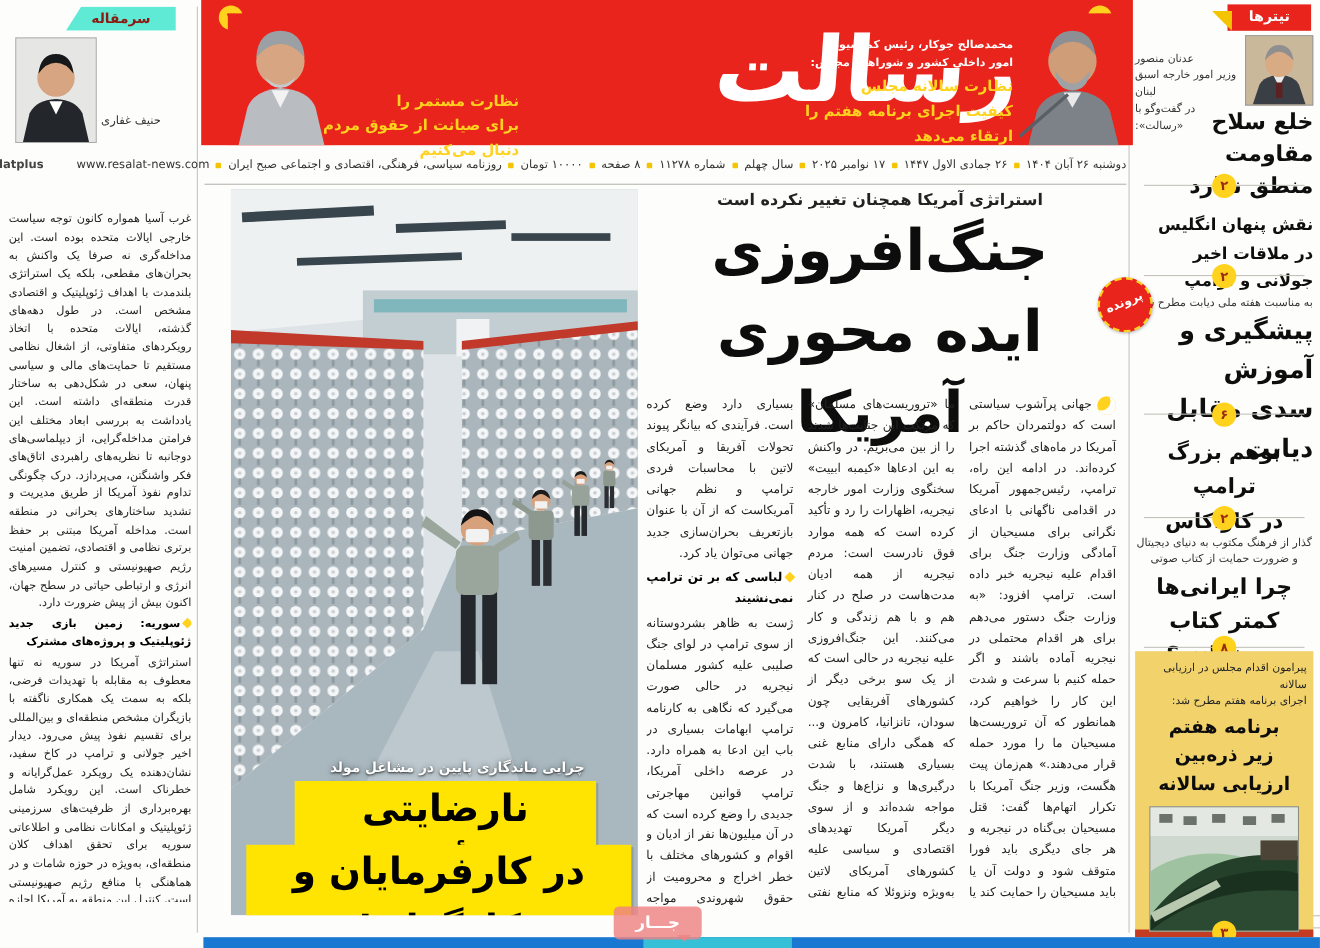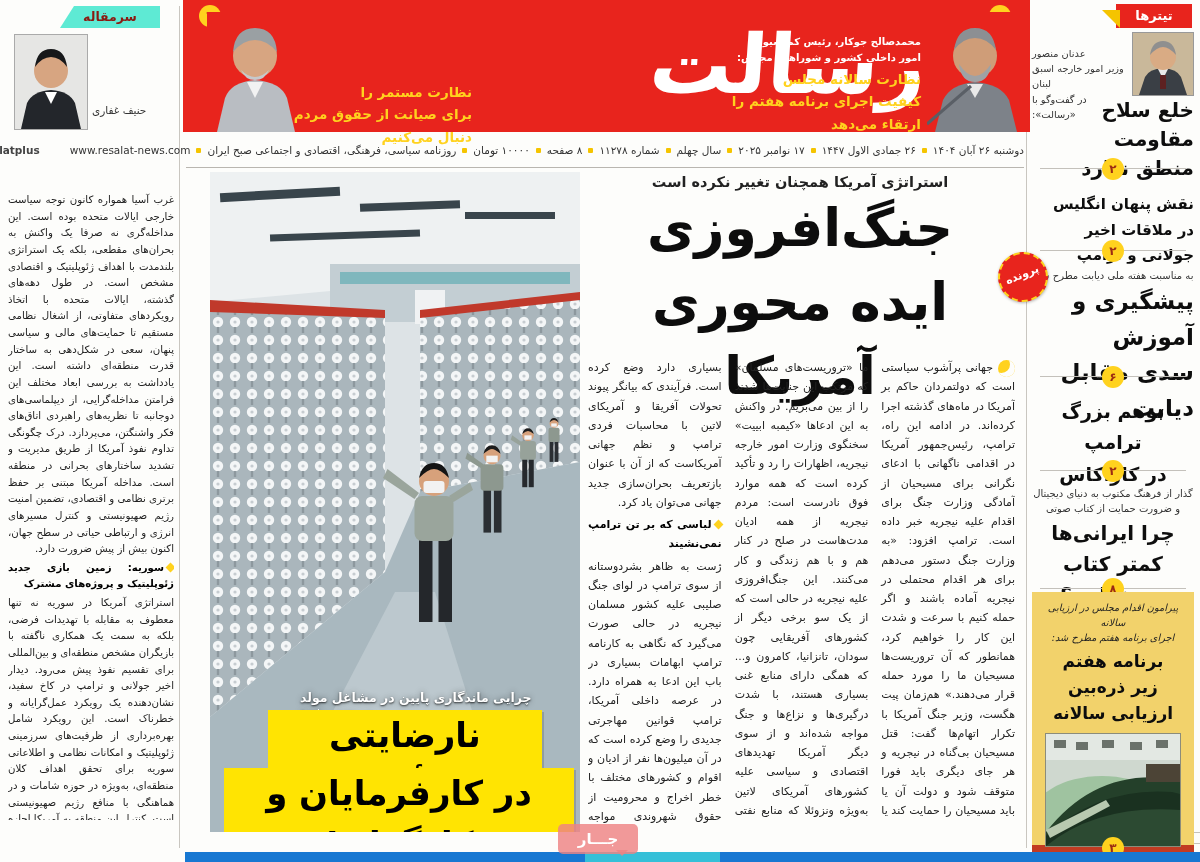--- a/index.html
+++ b/index.html
@@ -72,21 +72,21 @@
   .sb-photo{width:60px;height:62px;background:#c9b89a;border:1px solid #999;flex:0 0 auto;}
   .sb-kick1{font-size:9.8px;line-height:1.55;color:#333;text-align:left;padding-top:14px;}
   .sb-h{position:absolute;left:0;width:162px;text-align:right;font-weight:bold;color:#0e0e0e;}
   .sb-k{position:absolute;left:0;width:162px;text-align:center;font-size:10px;color:#333;line-height:1.5;}
   .sb-div{position:absolute;left:8px;width:146px;}
   .badge{left:998px;top:252px;width:46px;height:46px;border-radius:50%;background:#e8241d;
          border:2px dashed #ffd21e;color:#fff;font-size:11px;font-weight:bold;text-align:center;
          line-height:42px;transform:rotate(-22deg);z-index:5;box-shadow:0 1px 3px rgba(0,0,0,.3);}
   .ybox{position:absolute;left:0;top:592px;width:162px;height:253px;background:#f2d26b;
         border-bottom:7px solid #c23b22;}
-  .ybox-kick{margin:8px 6px 2px;font-size:9.8px;line-height:1.55;text-align:center;color:#222;font-style:italic;}
+  .ybox-kick{margin:8px 6px 2px;font-size:9.8px;line-height:1.55;color:#222;}
   .ybox-head{margin:2px 4px 6px;font-size:17px;font-weight:900;line-height:1.55;text-align:center;color:#0d0d0d;}
   .ybox-photo{display:block;margin:0 auto;width:134px;height:112px;background:#cdd6cd;border:1px solid #8c8c7a;}
   .ybox .numc{position:absolute;left:50%;bottom:-14px;transform:translateX(-50%);}
 
   
   .bluebar{left:185px;top:852px;width:1015px;height:10px;background:#1878d2;}
   .cyanseg{left:585px;top:852px;width:135px;height:10px;background:#35c0d8;}
   .wm{left:558px;top:824px;width:80px;height:30px;background:rgba(238,130,130,.82);border-radius:5px;
       color:#fff;font-weight:900;font-size:15px;text-align:center;line-height:30px;z-index:6;}
   .wm:after{content:"";position:absolute;right:10px;bottom:-8px;border:6px solid transparent;

